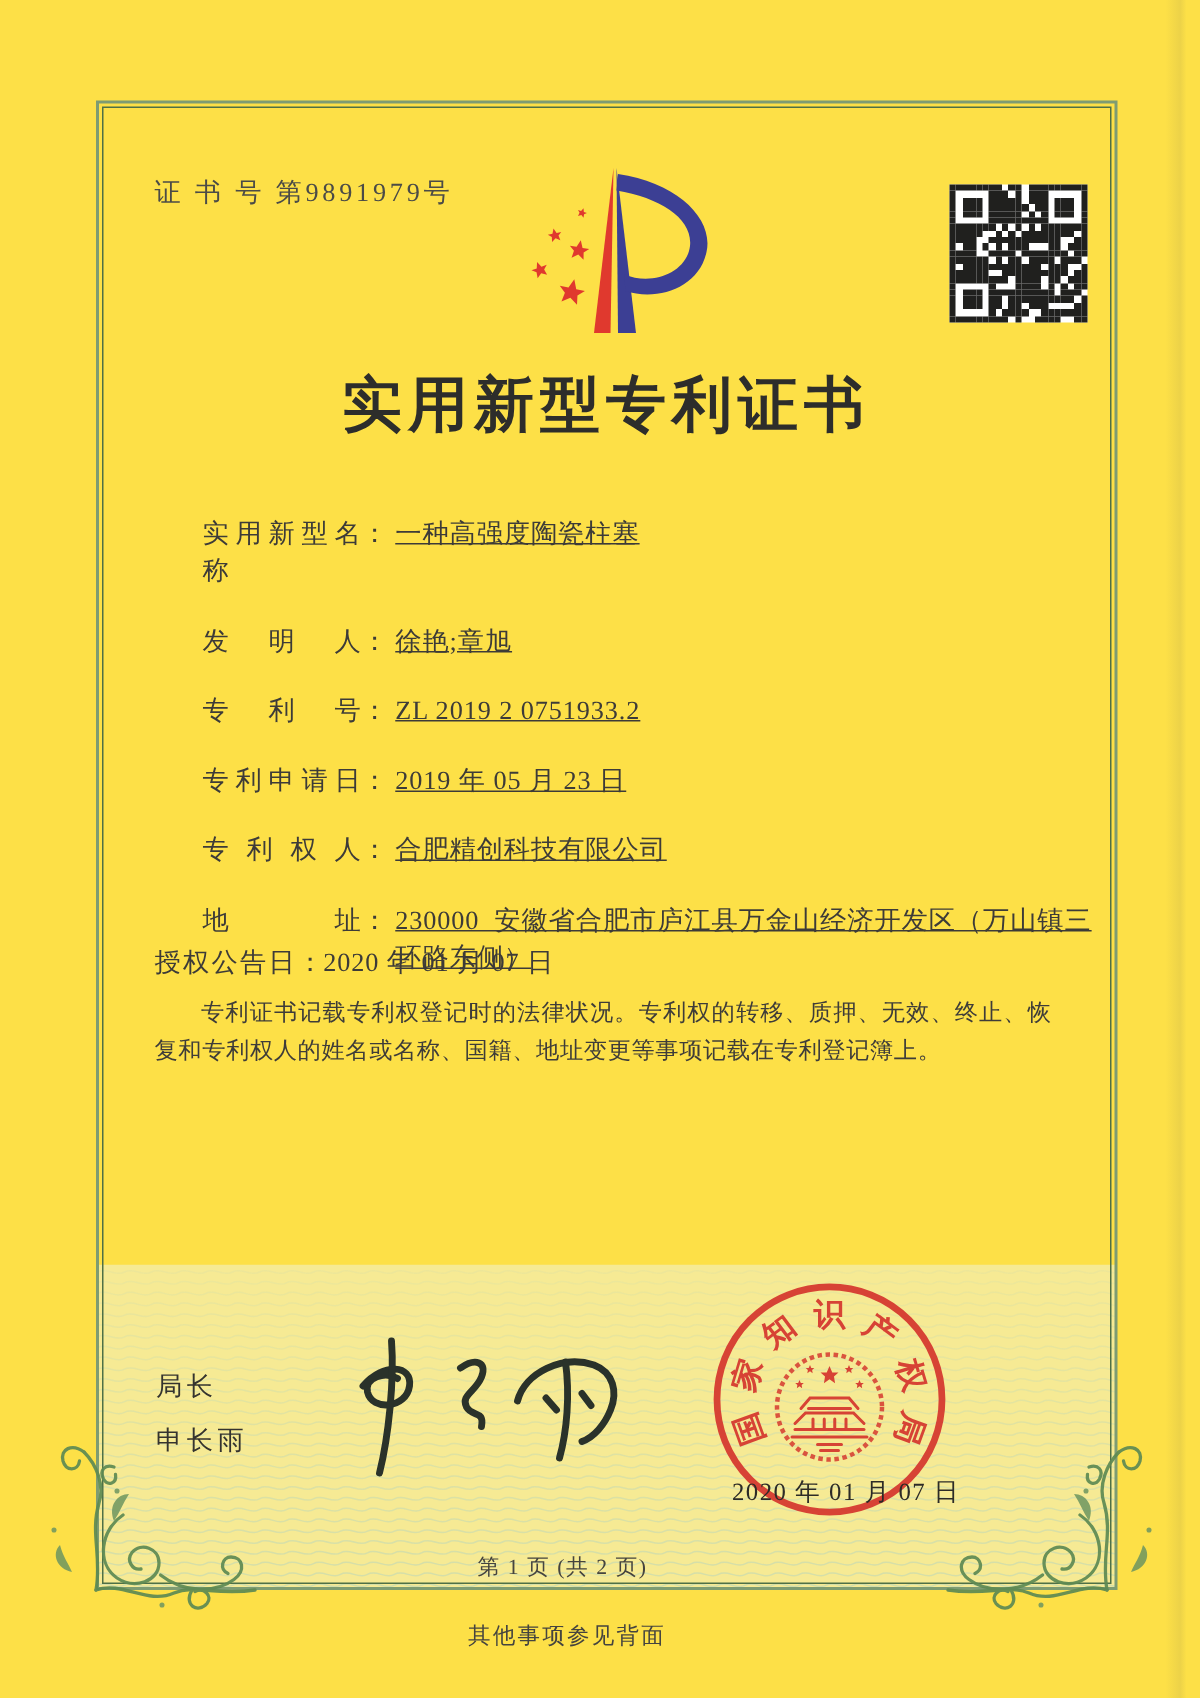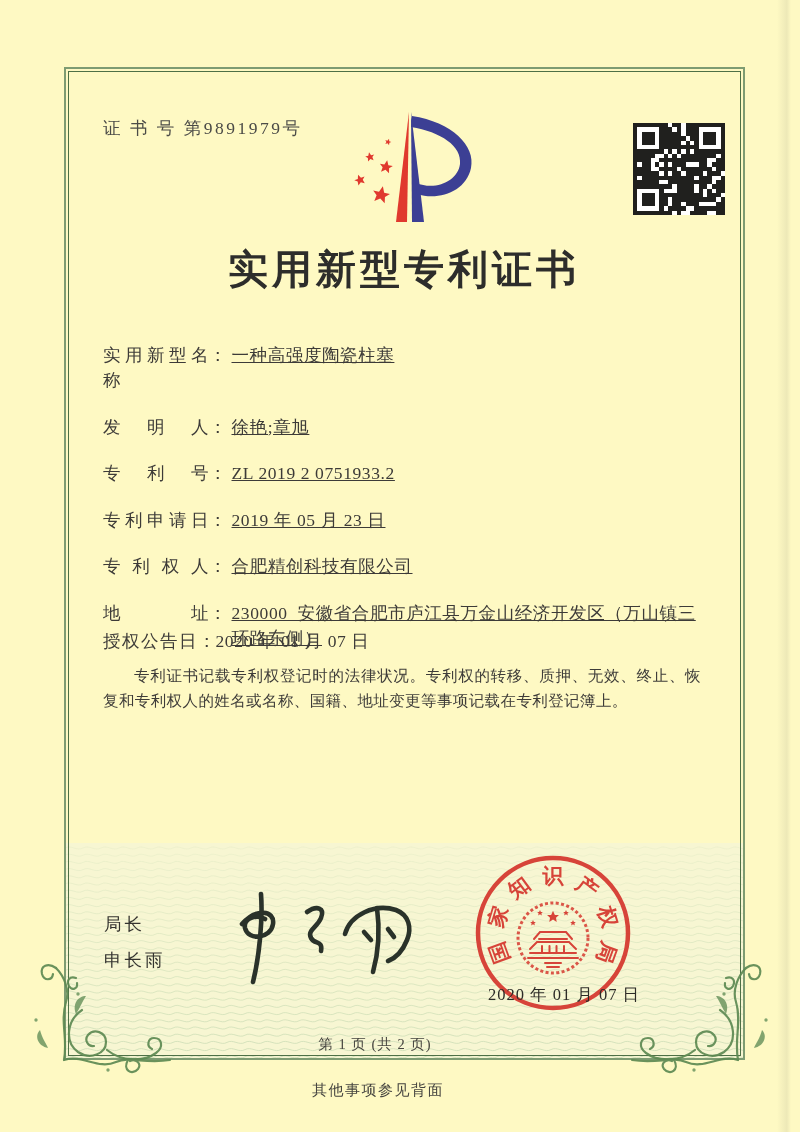--- a/index.html
+++ b/index.html
@@ -1,20 +1,20 @@
 <!DOCTYPE html>
 <html><head>
 <meta charset="utf-8">
 <style>
   * { margin:0; padding:0; box-sizing:border-box; }
   html,body { background:#ffffff; }
   body { font-family:"Liberation Serif","DejaVu Serif",serif; }
   .page {
     position:relative; width:800px; height:1132px; margin:0 auto;
-    background:#fef9c3; overflow:hidden;
+    background:#fde047; overflow:hidden;
   }
   .paper-edge-r {
     position:absolute; left:777px; top:0; width:14px; height:1132px;
     background:linear-gradient(to right, rgba(0,0,0,0), rgba(90,90,80,0.10) 70%, rgba(0,0,0,0));
     z-index:9; pointer-events:none;
   }
   
   .frame-outer {
     position:absolute; left:64px; top:67px; width:681px; height:993px;
     border:2px solid #7e9c72; z-index:2;
@@ -40,21 +40,21 @@
   .qr i { display:block; }
   .qr i.on { background:#20201e; }
   .title {
     position:absolute; left:404px; top:242px; transform:translateX(-50%);
     white-space:nowrap; z-index:4;
     font-size:40px; font-weight:700; letter-spacing:4px; color:#2d2d2b;
   }
   
   .fields { position:absolute; left:103px; top:343px; z-index:4; color:#3d3b38; font-size:17.5px; }
   .row { display:flex; margin-bottom:21.5px; line-height:25px; }
-  .row .lbl { width:106px; flex:none; text-align:justify; text-align-last:justify; letter-spacing:0.5px; }
+  .row .lbl { width:106px; flex:none; text-align:justify; text-align-last:justify; letter-spacing:0.5px;margin-left:32px; }
   .row .colon { flex:none; margin-right:5px; }
   .row .val { flex:none; max-width:470px; white-space:pre-wrap; letter-spacing:0.6px;text-decoration:underline; }
   .grant-row {
     position:absolute; left:103px; top:629px; z-index:4; display:flex;
     font-size:17.5px; color:#3d3b38; line-height:25px;gap:40px;
   }
   .grant-row .pair1 { width:297px; flex:none; }
   .grant-row .g-lbl { letter-spacing:1.5px; }
   .grant-row .g-val { letter-spacing:0.6px; }
   

